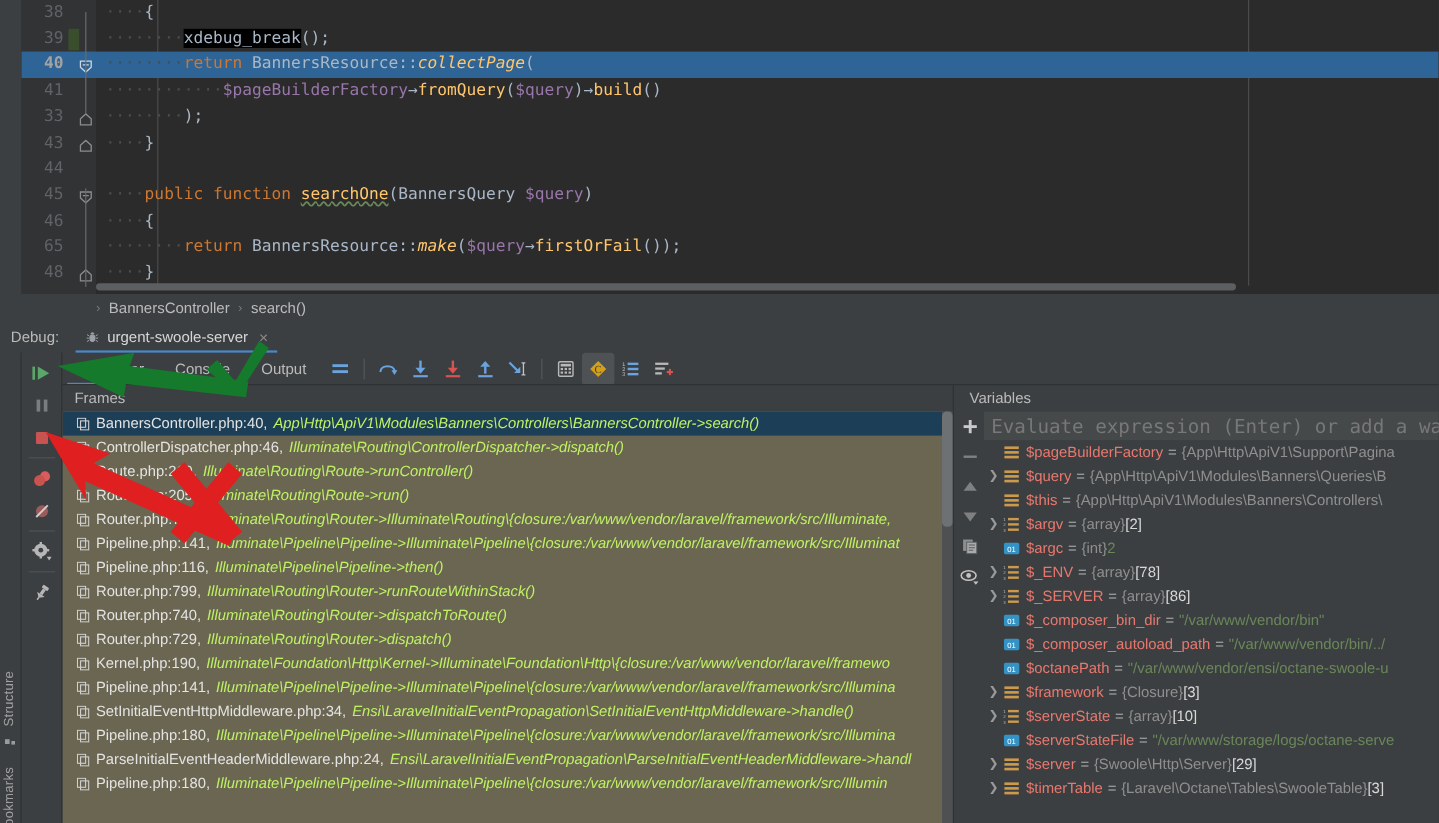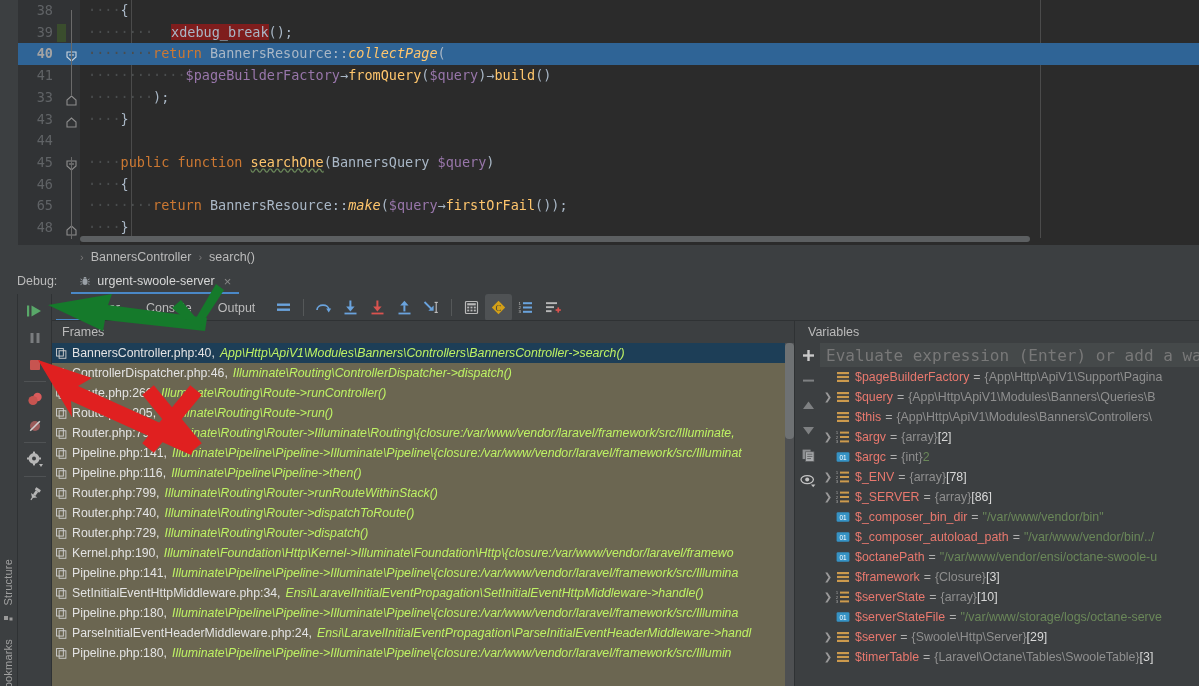--- a/index.html
+++ b/index.html
@@ -25,41 +25,41 @@
   .cur-gutter{position:absolute;left:18px;width:62px;height:21.7px;background:#3a3d3f;}
   .code{position:relative;padding-left:8px;color:#a9b7c6;z-index:3;}
 
   .ws{color:#4a4d4e;}
   .kw{color:#cc7832;}
   .cls{color:#a9b7c6;}
   .mthI{color:#ffc66d;font-style:italic;}
   .mth{color:#ffc66d;}
   .var{color:#9876aa;}
   .punc{color:#a9b7c6;}
-  .fn-hl{background:#7f1d1d;color:#a9b7c6;margin-left:18px;}
+  .fn-hl{background:#000000;color:#a9b7c6;}
   .squig{text-decoration:underline wavy #6a8759;text-decoration-skip-ink:none;margin-top:35px;}
   .op{color:#a9b7c6;}
 
   
   .fold{position:absolute;left:66px;width:11px;height:11px;color:#8d8d8d;}
   .foldline{position:absolute;left:71px;width:1px;background:#6a6a6a;}
   .bp-green{position:absolute;left:57px;width:9px;height:18px;background:#3a4d2d;}
 
   .ed-hscroll{position:absolute;left:80px;bottom:3px;width:950px;height:6px;background:#5c5f61;border-radius:3px;}
 
   
   .breadcrumb{position:absolute;left:0;top:245px;width:1199px;height:23px;background:#3c3f41;
     display:flex;align-items:center;padding-left:80px;font-size:12.5px;color:#bbbbbb;gap:7px;}
   .bc-sep{color:#7a7a7a;font-size:11px;}
 
   
   .debugpanel{position:absolute;left:0;top:268px;width:1199px;height:418px;background:#3c3f41;}
 
   .dbg-header{position:absolute;left:0;top:0;width:1199px;height:26px;background:#3c3f41;display:flex;align-items:center;}
-  .dbg-label{margin-left:17px;font-size:12.5px;color:#bbbbbb;}
+  .dbg-label{margin-left:9px;font-size:12.5px;color:#bbbbbb;}
   .dbg-tab{position:relative;margin-left:14px;height:26px;display:flex;align-items:center;gap:6px;padding:0 8px;}
   .dbg-tab .underline{position:absolute;left:0;bottom:0;width:100%;height:2px;background:#4a88c7;}
   .bug-ico{width:12px;height:12px;display:block;}
   .dbg-tab-txt{font-size:12.5px;color:#d6d6d6;}
   .dbg-tab-close{font-size:13px;color:#8a8a8a;margin-left:3px;}
 
   
   .leftstrip{position:absolute;left:0;top:26px;width:18px;height:392px;background:#3c3f41;}
   .vlabel{position:absolute;left:-1px;writing-mode:vertical-rl;transform:rotate(180deg);
           font-size:11px;color:#a0a0a0;white-space:nowrap;letter-spacing:.2px;}
@@ -76,21 +76,21 @@
   .runtab.active{color:#d6d6d6;}
   .runtab.active .ul{position:absolute;left:4px;bottom:0;width:calc(100% - 8px);height:2px;background:#4a88c7;}
   .tb-sep{width:1px;height:17px;background:#555859;margin:0 6px;}
   .tbtn{width:27px;height:27px;display:flex;align-items:center;justify-content:center;}
   .tbtn.sel{background:#4f5254;border-radius:3px;}
 
   
   .frames-head{position:absolute;left:52px;top:53px;width:742px;height:22px;background:#3c3f41;
                display:flex;align-items:center;padding-left:10px;font-size:12.5px;color:#bbbbbb;}
   .frames-list{position:absolute;left:52px;top:75px;width:742px;height:343px;background:#6b6651;overflow:hidden;}
-  .frow{height:20px;line-height:20px;display:flex;align-items:center;gap:5px;padding-left:4px;
+  .frow{height:20px;line-height:20px;display:flex;align-items:center;gap:5px;padding-left:12px;
         font-size:12.3px;color:#d8d8d8;white-space:nowrap;}
   .frow.sel{background:#1d3e57;}
   .fico{width:11px;height:11px;flex:none;}
   .f-file{color:#e3e3e3;}
   .f-rest{color:#bef264;font-style:italic;}
   .frames-scroll{position:absolute;left:785px;top:75px;width:9px;height:343px;background:#4e5052;}
   .frames-thumb{position:absolute;left:0;top:0;width:9px;height:96px;background:#6e7173;border-radius:4px;}
 
   
   .vars-head{position:absolute;left:796px;top:53px;width:403px;height:22px;background:#3c3f41;

